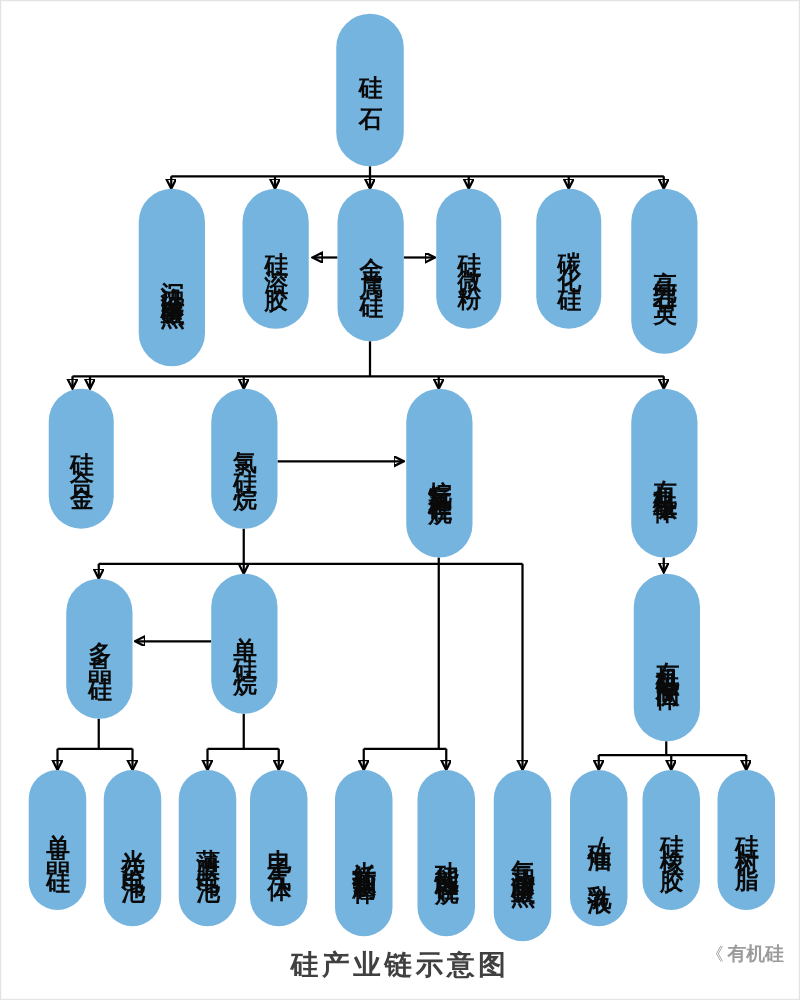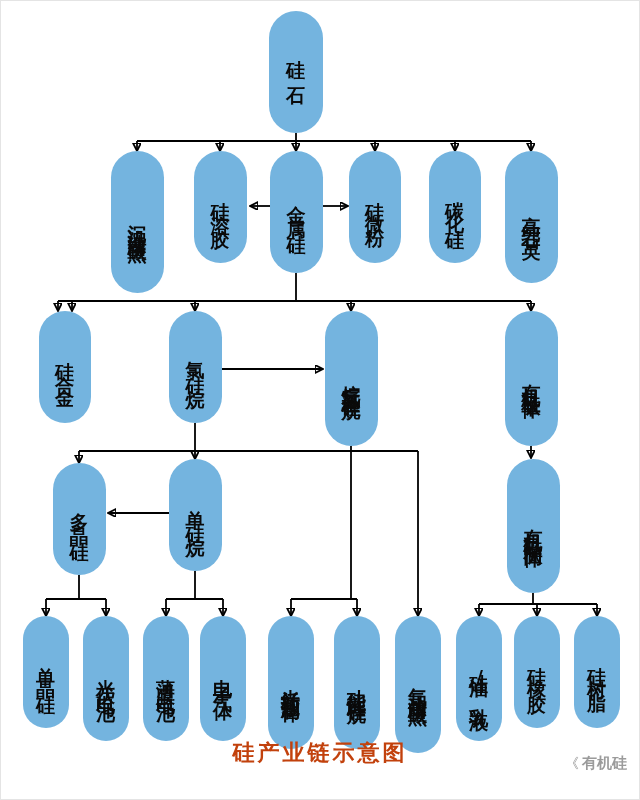--- a/index.html
+++ b/index.html
@@ -16,22 +16,22 @@
   }
   .vtext{
     writing-mode:vertical-rl;text-orientation:upright;
     font-weight:bold;font-size:19px;color:#0a0a0a;
     letter-spacing:4px;line-height:1;white-space:nowrap;
   }
   .ls-xl .vtext{letter-spacing:28px;}
   .ls-lg .vtext{letter-spacing:14px;}
   .ls-md .vtext{letter-spacing:8px;}
   .title{
-    position:absolute;left:0;right:0;top:737px;text-align:center;
-    font-size:22px;font-weight:bold;color:#c2410c;letter-spacing:3px;
+    position:absolute;left:0;right:0;top:756px;text-align:center;
+    font-size:22px;font-weight:bold;color:#404040;letter-spacing:3px;
   }
   .watermark{
     position:absolute;right:12px;top:753px;display:flex;align-items:center;
     gap:3px;color:#9b9b9b;font-size:15px;font-weight:bold;
   }
   .watermark .logo{font-size:14px;color:#8d8d8d;font-weight:normal;}
 </style>
 </head>
 <body>
 

